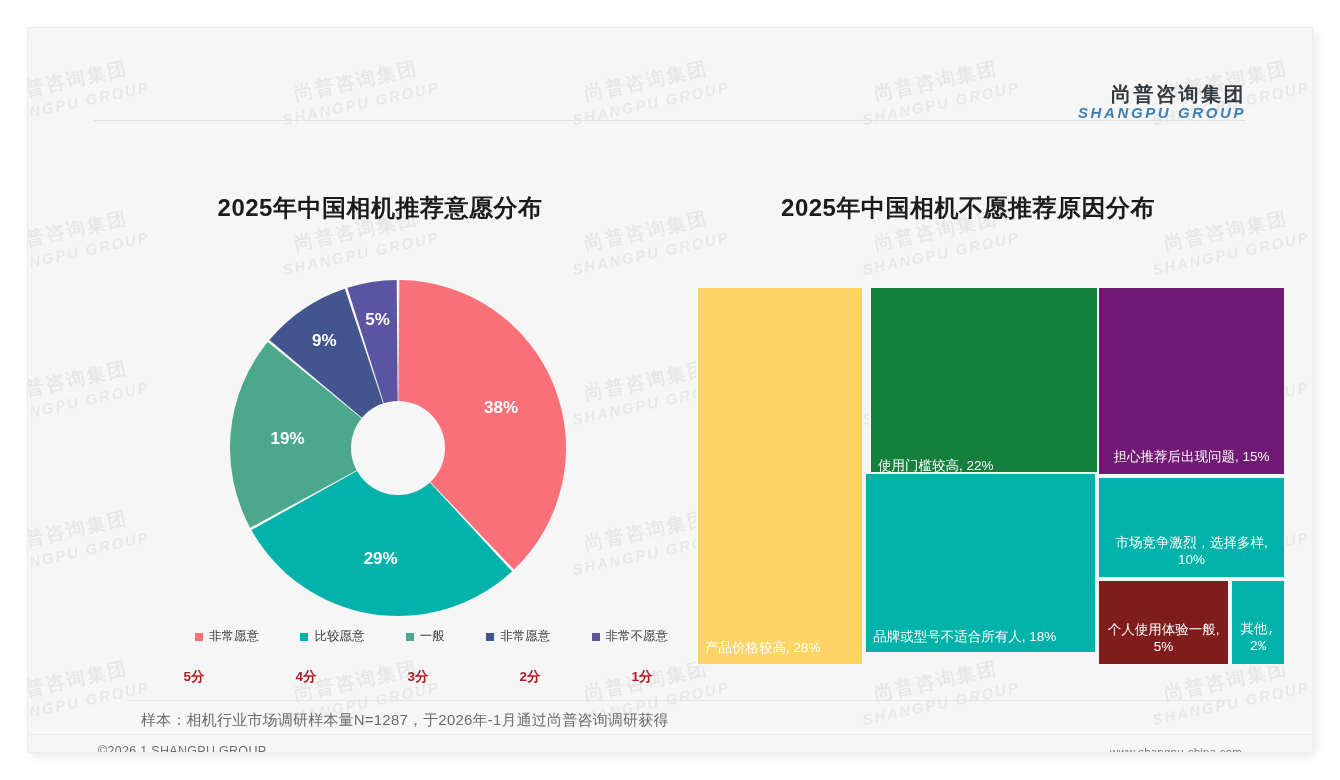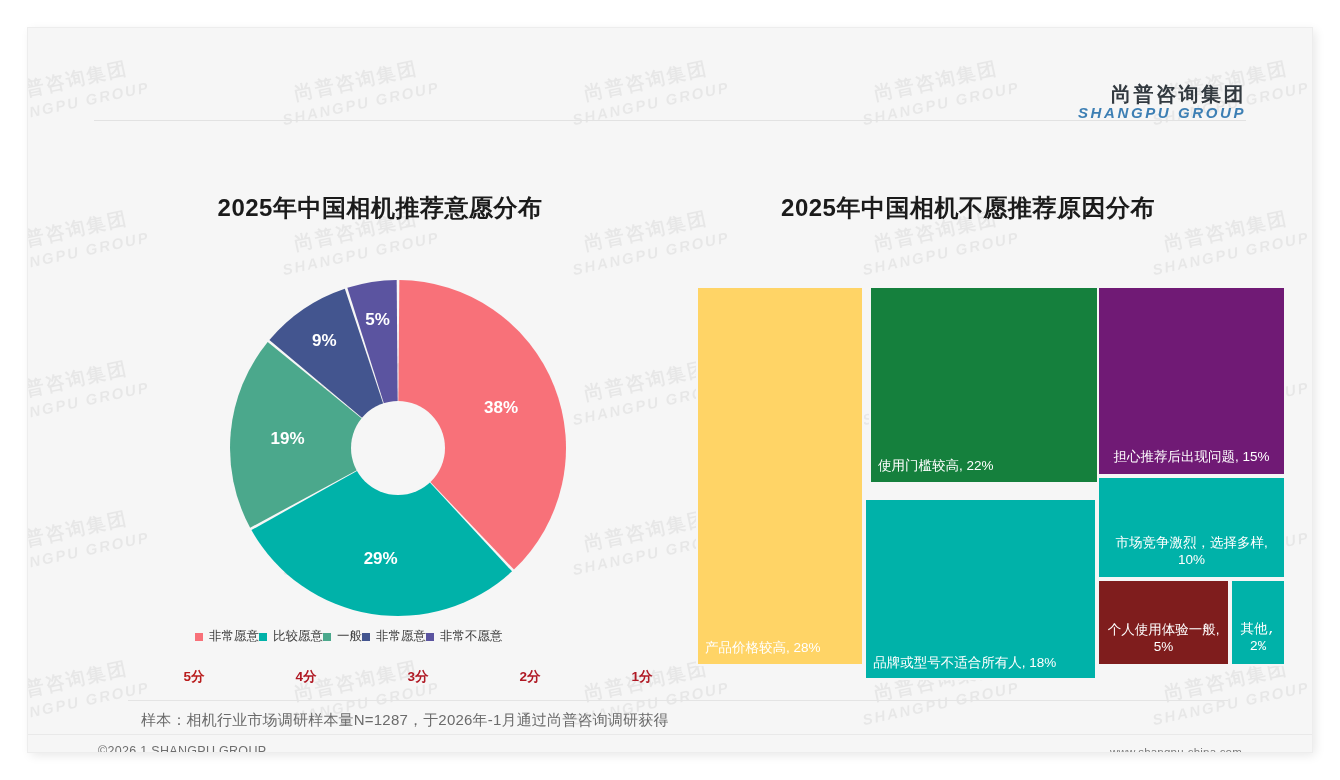--- a/index.html
+++ b/index.html
@@ -73,21 +73,21 @@
   }
   #donut-wrap svg { display:block; }
   .slice-label {
     font-size: 17px; font-weight: 700; fill: #ffffff;
     font-family: "Liberation Sans", sans-serif;
   }
 
   
   #legend {
     position: absolute; left: 140px; top: 600px; width: 500px;
-    display: flex; align-items: center;
+    display: flex; justify-content: space-between; align-items: center;
     z-index: 5;
     padding-left: 27px;
   }
   .legend-item { display: flex; align-items: center; gap: 6px; }
   .legend-swatch { width: 8px; height: 8px; display: inline-block; }
   .legend-text { font-size: 12.5px; color: #3b3b3b; white-space: nowrap; }
 
   #scores {
     position: absolute; left: 140px; top: 640px; width: 500px;
     display: flex; justify-content: space-between; align-items: center;
@@ -306,21 +306,21 @@
     </div>
 
   <div class="panel-title" id="tree-title">2025年中国相机不愿推荐原因分布</div>
   <div id="treemap">
       <div class="tm-cell" style="left: 0px; top: 0px; width: 168.15px; height: 380px; background: rgb(255, 212, 102);">
         <div class="tm-label bottom-left">产品价格较高, 28%</div>
       </div>
       <div class="tm-cell" style="left: 173px; top: 0px; width: 233.05px; height: 197.6px; background: #15803d;">
         <div class="tm-label bottom-left">使用门槛较高, 22%</div>
       </div>
-      <div class="tm-cell" style="left: 168.15px; top: 212px; width: 233.05px; height: 182.4px; background: rgb(0, 178, 169);">
+      <div class="tm-cell" style="left: 168.15px; top: 186px; width: 233.05px; height: 182.4px; background: rgb(0, 178, 169);">
         <div class="tm-label bottom-left">品牌或型号不适合所有人, 18%</div>
       </div>
       <div class="tm-cell" style="left: 401.2px; top: 0px; width: 188.8px; height: 190px; background: #701a75;">
         <div class="tm-label center" style="bottom: 8px;">担心推荐后出现问题, 15%</div>
       </div>
       <div class="tm-cell" style="left: 401.2px; top: 190px; width: 188.8px; height: 102.6px; background: rgb(0, 178, 169);">
         <div class="tm-label center" style="bottom: 8px; margin-top: 38px;">市场竞争激烈，选择多样, 10%</div>
       </div>
       <div class="tm-cell" style="left: 401.2px; top: 292.6px; width: 132.75px; height: 87.4px; background: #7f1d1d;">
         <div class="tm-label center" style="bottom: 8px;">个人使用体验一般, 5%</div>

